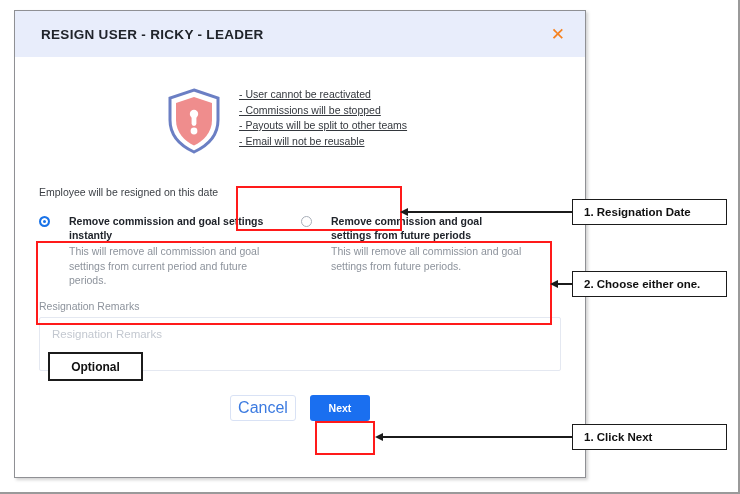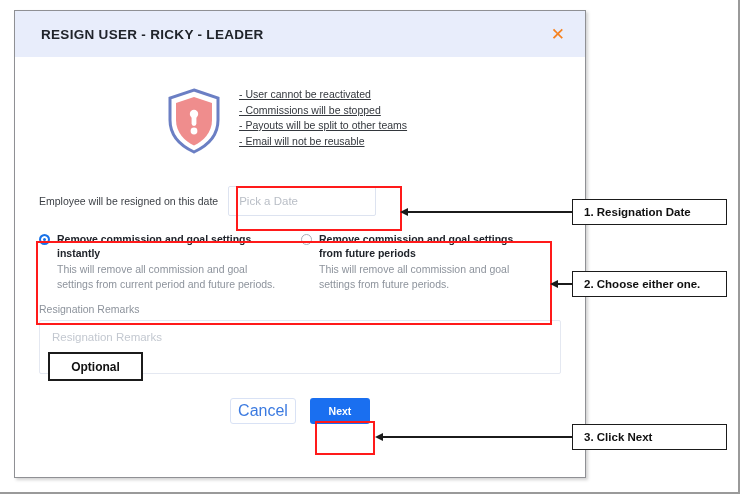--- a/index.html
+++ b/index.html
@@ -133,21 +133,21 @@
   
   #options-row {
     display: flex;
     margin-top: 16px;
     position: relative;
   }
   .option {
     width: 248px;
     display: flex;
     align-items: flex-start;
-    gap: 7px;
+    gap: 19px;
     box-sizing: border-box;
     padding-right: 10px;
   }
   .option:nth-child(2) { padding-left: 14px; }
   .radio {
     flex: 0 0 auto;
     width: 11px; height: 11px;
     border-radius: 50%;
     box-sizing: border-box;
     margin-top: 2px;
@@ -323,23 +323,20 @@
         <ul id="warning-list">
           <li>- User cannot be reactivated</li>
           <li>- Commissions will be stopped</li>
           <li>- Payouts will be split to other teams</li>
           <li>- Email will not be reusable</li>
         </ul>
       </div>
 
       <div id="date-row">
         <div id="date-label">Employee will be resigned on this date</div>
-        <div id="date-field-wrap">
-          <input id="date-input" type="text" placeholder="Pick a Date" style="">
-        </div>
       </div>
 
       <div id="options-row">
         <div class="option">
           <div class="radio checked"></div>
           <div>
             <div class="option-title">Remove commission and goal settings instantly</div>
             <div class="option-desc">This will remove all commission and goal settings from current period and future periods.</div>
           </div>
         </div>
@@ -373,16 +370,16 @@
 
   <div class="arrow-line" id="arrow1-line"></div>
   <div class="arrow-head" id="arrow1-head"></div>
   <div class="arrow-line" id="arrow2-line"></div>
   <div class="arrow-head" id="arrow2-head"></div>
   <div class="arrow-line" id="arrow3-line"></div>
   <div class="arrow-head" id="arrow3-head"></div>
 
   <div class="callout" id="callout-1">1. Resignation Date</div>
   <div class="callout" id="callout-2">2. Choose either one.</div>
-  <div class="callout" id="callout-3">3. Click Next</div>
+  <div class="callout" id="callout-3">1. Click Next</div>
 
   <div id="optional-badge">Optional</div>
 </div>
 
 </body></html>

